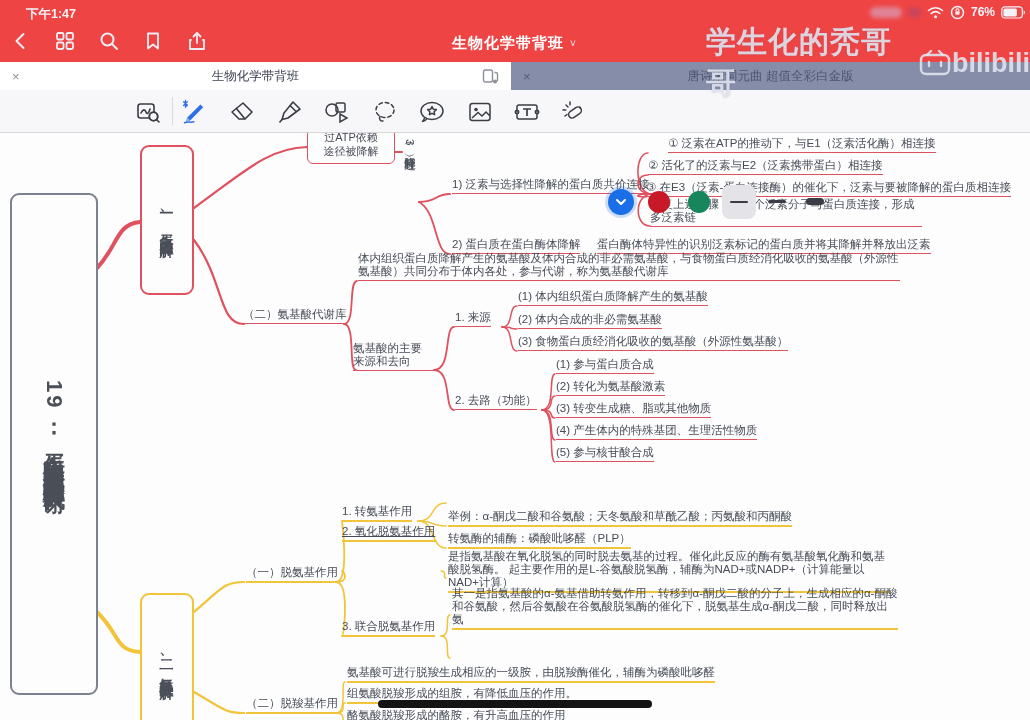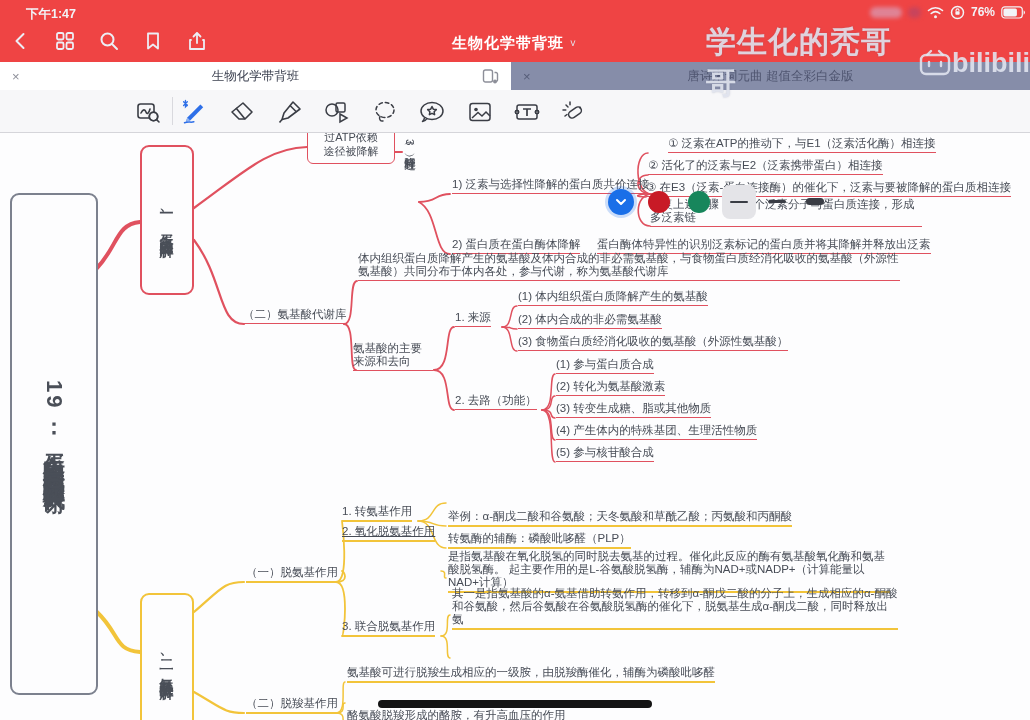--- a/index.html
+++ b/index.html
@@ -146,20 +146,21 @@
     <div class="lbl u-yel" style="left:246px;top:566px;">（一）脱氨基作用</div>
     <div class="lbl u-yel" style="left:342px;top:505px;">1. 转氨基作用</div>
     <div class="lbl u-yel" style="left:448px;top:532px;">转氨酶的辅酶：磷酸吡哆醛（PLP）</div>
     <div class="lbl u-yel" style="left:448px;top:510px;">举例：α-酮戊二酸和谷氨酸；天冬氨酸和草酰乙酸；丙氨酸和丙酮酸</div>
     <div class="lbl u-yel" style="left:342px;top:525px;text-decoration:underline;">2. 氧化脱氨基作用</div>
     <div class="lbl u-yel wrap" style="left:448px;top:550px;width:442px;">是指氨基酸在氧化脱氢的同时脱去氨基的过程。催化此反应的酶有氨基酸氧化酶和氨基酸脱氢酶。 起主要作用的是L-谷氨酸脱氢酶，辅酶为NAD+或NADP+（计算能量以NAD+计算）</div>
     <div class="lbl u-yel" style="left:342px;top:620px;">3. 联合脱氨基作用</div>
     <div class="lbl u-yel wrap" style="left:452px;top:587px;width:446px;">其一是指氨基酸的α-氨基借助转氨作用，转移到α-酮戊二酸的分子上，生成相应的α-酮酸和谷氨酸，然后谷氨酸在谷氨酸脱氢酶的催化下，脱氨基生成α-酮戊二酸，同时释放出氨</div>
     <div class="lbl u-yel" style="left:246px;top:697px;">（二）脱羧基作用</div>
     <div class="lbl u-yel" style="left:347px;top:666px;">氨基酸可进行脱羧生成相应的一级胺，由脱羧酶催化，辅酶为磷酸吡哆醛</div>
+    <div class="lbl u-yel" style="left:347px;top:687px;">组氨酸脱羧形成的组胺，有降低血压的作用。</div>
     <div class="lbl" style="left:347px;top:709px;">酪氨酸脱羧形成的酪胺，有升高血压的作用</div>
     <div id="blackbar"></div>
   </div>
 
   <div id="statusnav">
     <div class="sb-time">下午1:47</div>
     <div class="sb-right">
       <div class="blur-pill"></div>
       <div class="blur-dot"></div>
       <svg width="17" height="13" viewBox="0 0 17 13">

